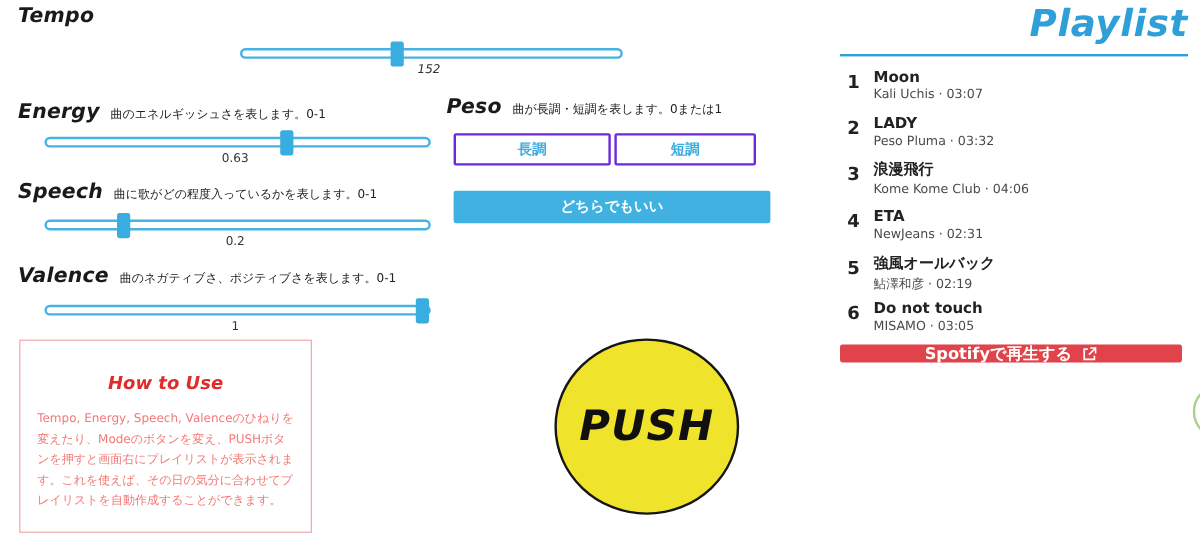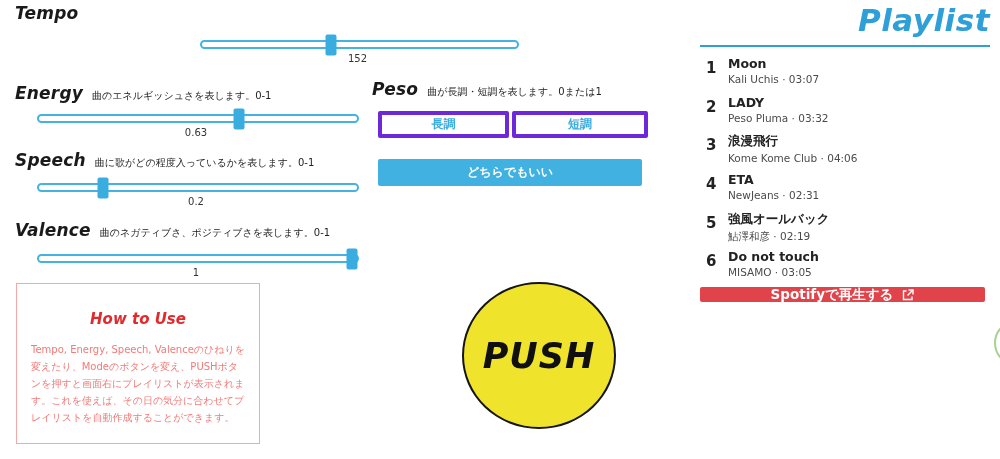--- a/index.html
+++ b/index.html
@@ -15,31 +15,31 @@
   .track{
     position:absolute;height:5px;background:#fff;
     border:2px solid #45b2e2;border-radius:6px;
   }
   .thumb{
     position:absolute;top:50%;width:11px;height:21px;background:#39ace0;
     transform:translate(-50%,-50%);border-radius:2px;cursor:pointer;
   }
   .val{position:absolute;font-size:10px;color:#333;text-align:center;}
   .tempo-track{left:200px;top:40px;width:315px;}
-  .tempo-val{left:200px;top:53px;width:315px;}
+  .tempo-val{left:200px;top:53px;width:315px;font-style:italic;}
   .energy-track{left:37px;top:114px;width:318px;}
   .energy-val{left:37px;top:127px;width:318px;}
   .speech-track{left:37px;top:183px;width:318px;}
   .speech-val{left:37px;top:196px;width:318px;}
   .valence-track{left:37px;top:254px;width:318px;}
   .valence-val{left:37px;top:267px;width:318px;}
   
   .mode-btn{
     position:absolute;height:27px;display:flex;align-items:center;justify-content:center;
-    font-size:12px;font-weight:bold;border:4px solid #6d28d9;color:#39ace0;background:#fff;
+    font-size:12px;font-weight:bold;border:2px solid #6d28d9;color:#39ace0;background:#fff;
     box-sizing:border-box;border-radius:2px;cursor:pointer;
   }
   .mode-btn.filled{background:#41b1e1;color:#fff;border-color:#41b1e1;margin-top:16px;}
   
   .howto{
     position:absolute;left:16px;top:283px;width:244px;height:161px;
     border:1px solid #f2a9a9;box-sizing:border-box;background:#fff;
   }
   .howto .title{
     margin-top:26px;text-align:center;font-size:15px;font-weight:bold;font-style:italic;color:#e02a2c;
@@ -118,21 +118,21 @@
 <div class="howto">
   <div class="title">How to Use</div>
   <div class="body">Tempo, Energy, Speech, Valenceのひねりを変えたり、Modeのボタンを変え、PUSHボタンを押すと画面右にプレイリストが表示されます。これを使えば、その日の気分に合わせてプレイリストを自動作成することができます。</div>
 </div>
 
 <div class="sec-head" style="left:372px;top:79px;">
   <span class="h">Peso</span>
   <span class="d">曲が長調・短調を表します。0または1</span>
 </div>
 <div class="mode-btn" style="left:378px;top:111px;width:131px;">長調</div>
-<div class="mode-btn" style="left:512px;top:111px;width:136px;">短調</div>
+<div class="mode-btn" style="left:512px;top:111px;width:118px;">短調</div>
 <div class="mode-btn filled" style="left:378px;top:143px;width:264px;">どちらでもいい</div>
 
 <div class="push">PUSH</div>
 
 <div class="playlist">
   <div class="title">Playlist</div>
   <div class="divider"></div>
 </div>
 
 <div class="tracks">

